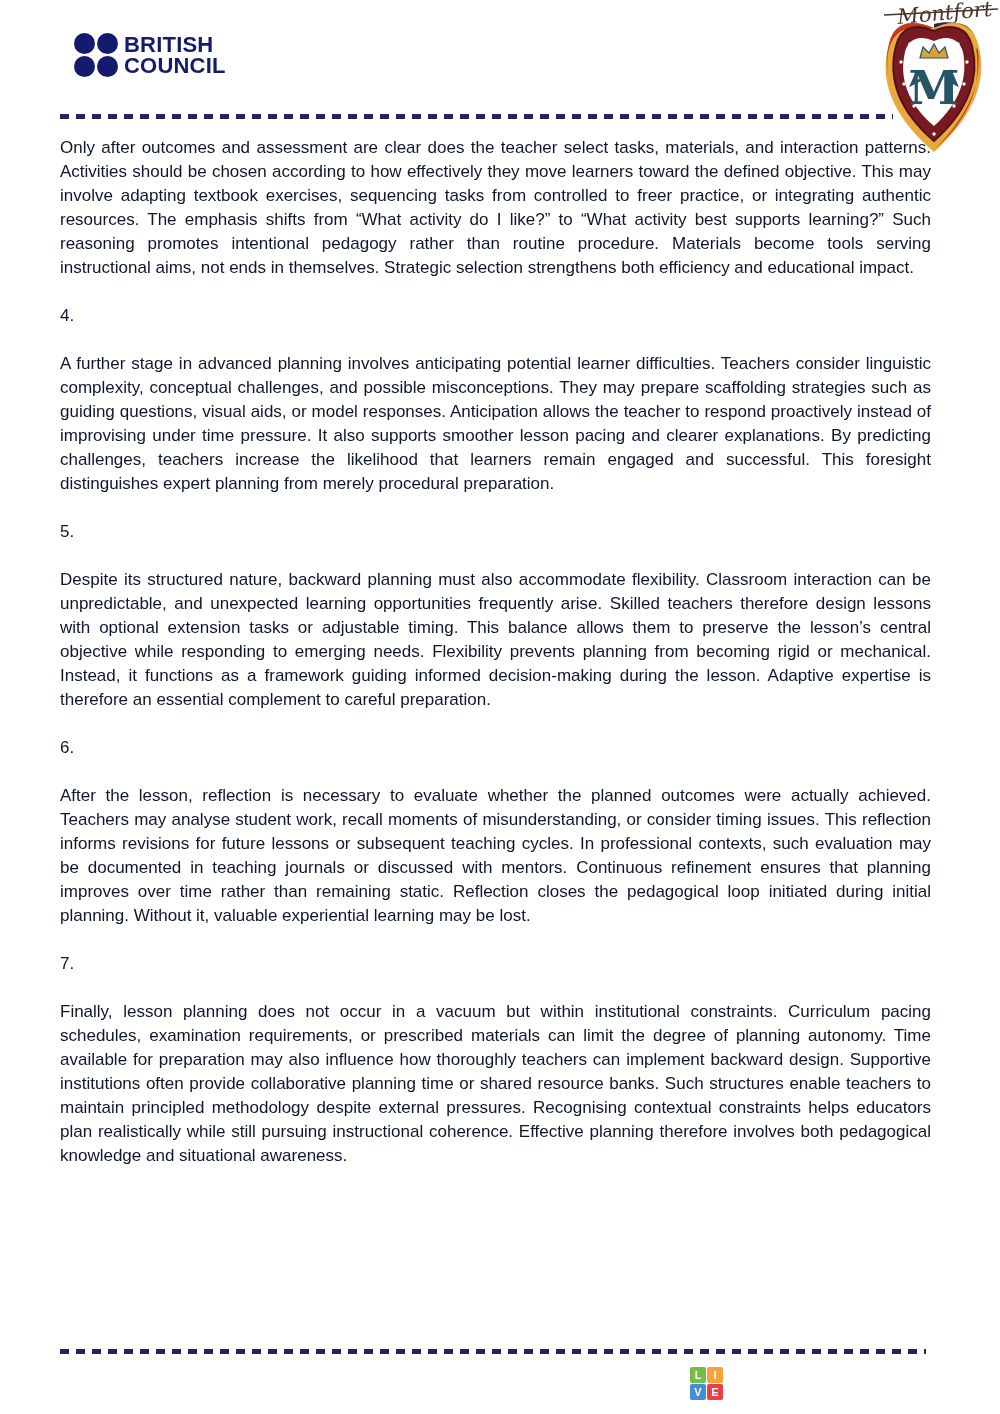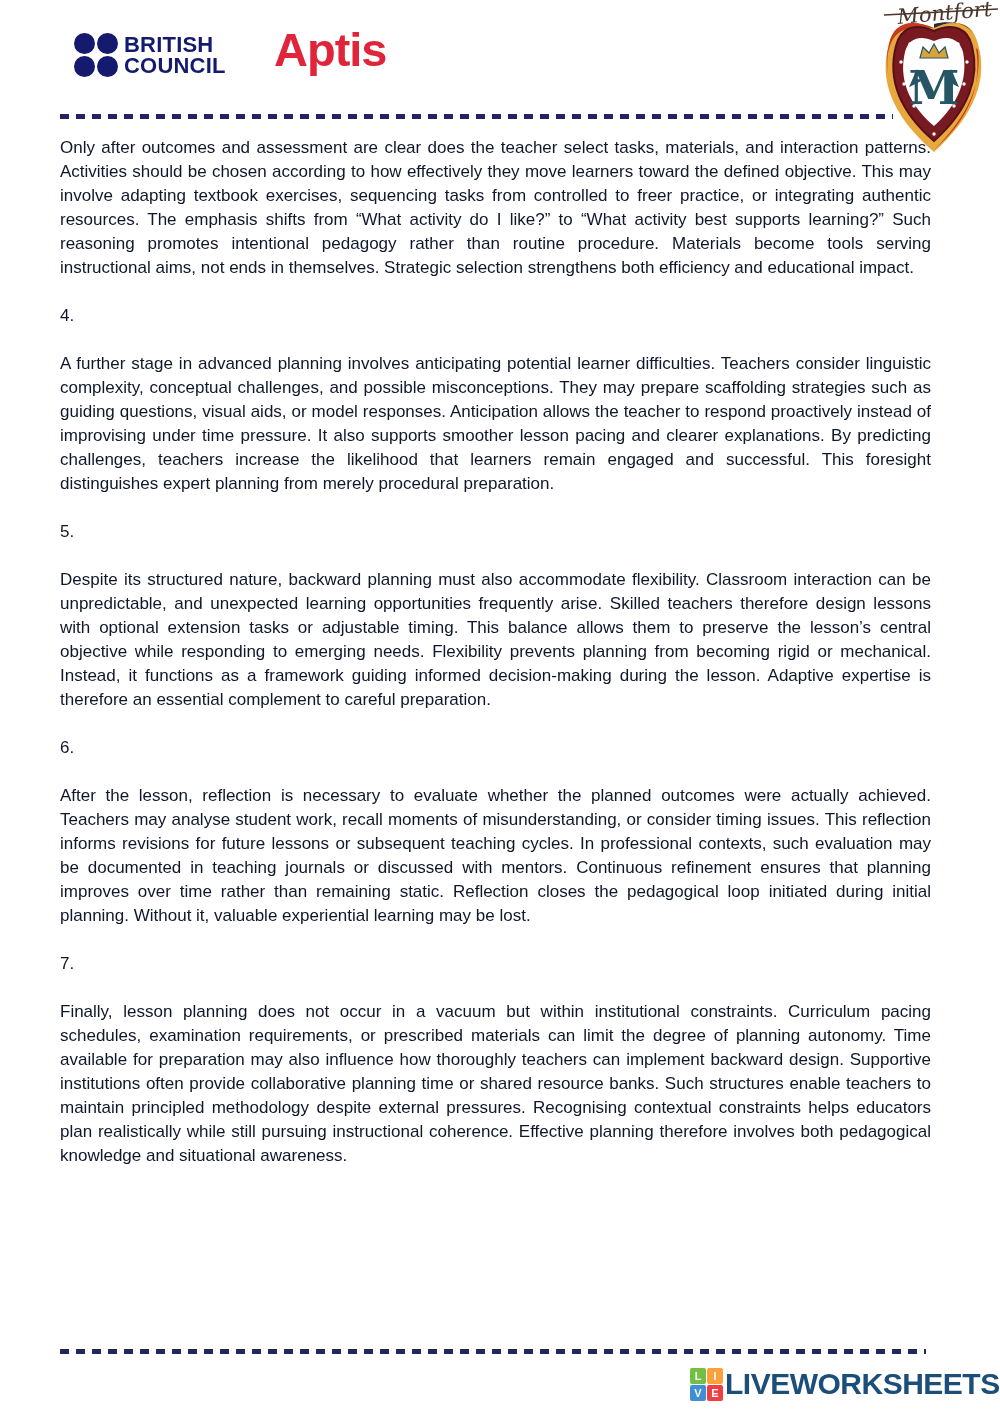--- a/index.html
+++ b/index.html
@@ -73,21 +73,20 @@
       <div class="bc-dot"></div>
       <div class="bc-dot"></div>
       <div class="bc-dot"></div>
       <div class="bc-dot"></div>
     </div>
   </div>
   <div class="bc-text">
     <div>BRITISH</div>
     <div>COUNCIL</div>
   </div>
-  <div class="aptis">Aptis</div>
 
   <svg class="crest" viewBox="0 0 130 156">
     <line x1="14" y1="15" x2="128" y2="9" stroke="#4a352c" stroke-width="1.4"></line>
     <text x="28" y="24" font-family="DejaVu Serif, serif" font-style="italic" font-size="21" fill="#4a352c" transform="rotate(-5 28 24)">Montfort</text>
     <path d="M64,28 C38,17 23,25 19,44 C9,78 20,114 64,152 C106,114 118,78 108,44 C103,24 89,17 64,28 Z" fill="#e9a83b"></path>
     <path d="M64,28 C38,17 23,25 19,44 C16,56 16,68 20,82 C14,60 18,36 34,30 C44,26 56,28 64,28 Z" fill="#c23b20"></path>
     <path d="M64,28 C80,20 96,21 104,34 C96,22 78,20 64,24 Z" fill="#2b2b2b"></path>
     <path d="M108,50 C112,84 98,116 64,150 C100,118 112,86 106,48 Z" fill="#c23b20"></path>
     <path d="M64,31 C43,22 30,29 26,46 C18,77 28,110 64,141 C99,110 110,77 102,46 C98,29 84,22 64,31 Z" fill="#771a22" stroke="#57101a" stroke-width="2"></path>
     <path d="M64,41 C48,34 38,40 35,52 C29,77 37,103 64,126 C90,103 98,77 93,52 C90,40 79,34 64,41 Z" fill="#ffffff"></path>
@@ -121,16 +120,15 @@
 
   <div class="dashline dash-bottom"></div>
 
   <div class="lw-logo">
     <div class="lw-grid">
       <span class="lw-sq green">L</span>
       <span class="lw-sq orange">I</span>
       <span class="lw-sq blue">V</span>
       <span class="lw-sq red">E</span>
     </div>
-    <span class="lw-text">LIVEWORKSHEETS</span>
   </div>
 
 </div>
 
 </body></html>

